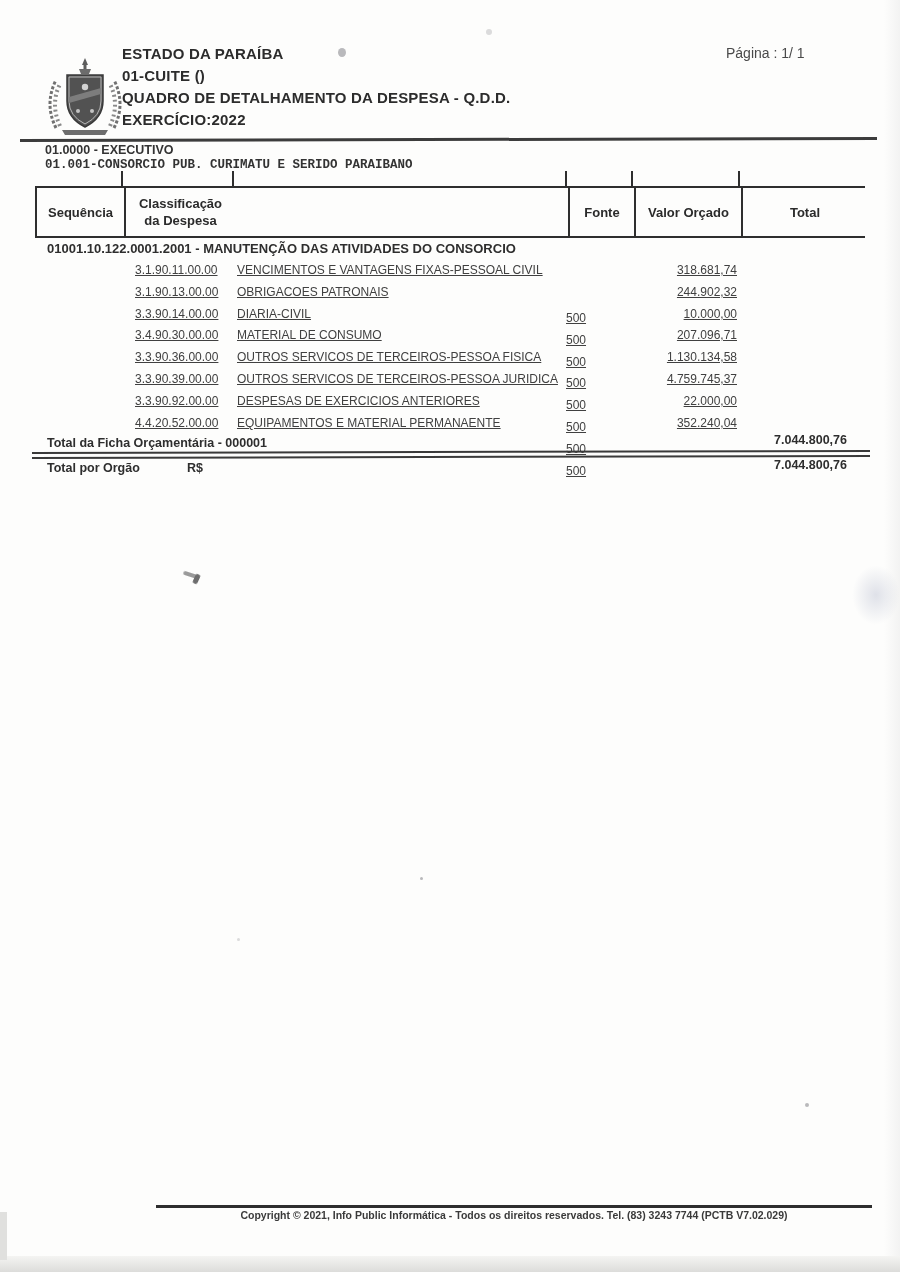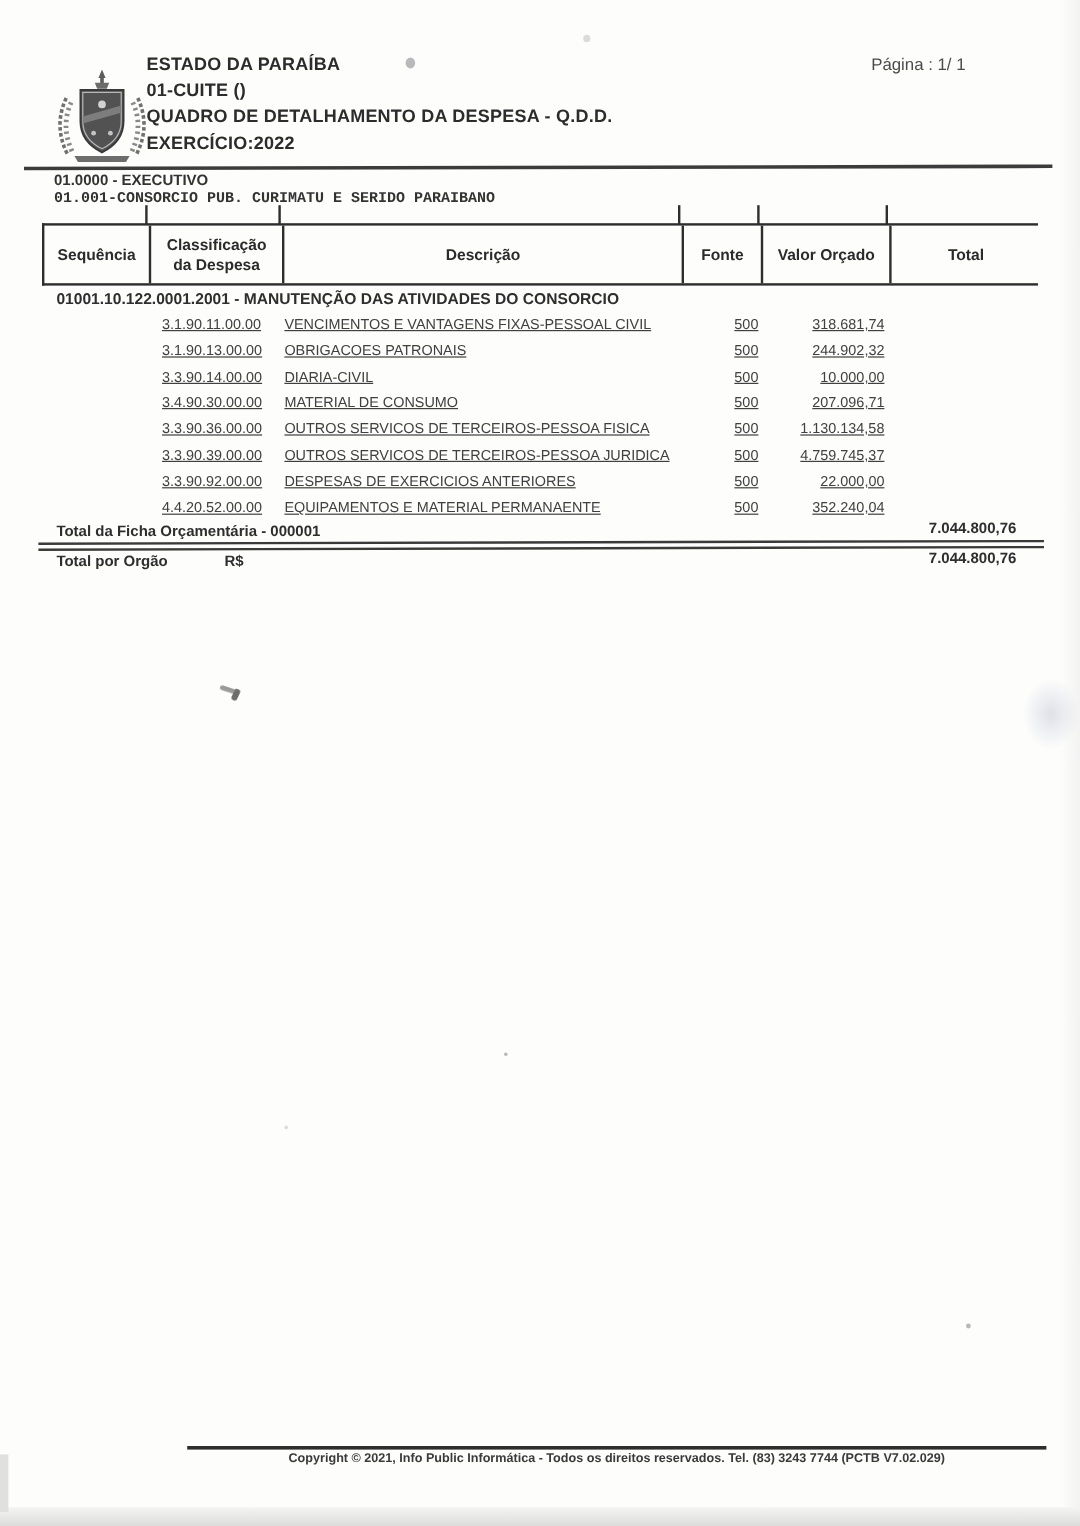--- a/index.html
+++ b/index.html
@@ -45,21 +45,21 @@
   .th-valor { left: 597px; width: 107px; }
   .th-total { left: 704px; width: 126px; }
   .tick { position: absolute; top: 171px; width: 2px; height: 16px; background: #2e2e2e; }
 
   
   .group-header { left: 47px; top: 241px; font-weight: 700; font-size: 13px; color: #2e2e2e; white-space: nowrap; }
   .row { position: absolute; left: 35px; width: 830px; height: 22px; font-size: 12px; color: #404040; }
   .row span { position: absolute; top: 3px; white-space: nowrap; text-decoration: underline; }
   .c-code  { left: 100px; }
   .c-desc  { left: 202px; }
-  .c-fonte { left: 531px; width: 66px; text-align: right; }
+  .c-fonte { left: 531px; width: 66px; text-align: left; margin-top: 48px; }
   .c-valor { left: 582px; width: 120px; text-align: right; }
 
   
   .total-row { position: absolute; left: 35px; width: 830px; height: 20px; font-weight: 700; font-size: 12.5px; color: #2e2e2e; }
   .total-label { position: absolute; left: 12px; top: 3px; white-space: nowrap; }
   .total-currency { position: absolute; left: 152px; top: 3px; }
   .total-value { position: absolute; right: 18px; top: 0; }
   .dbl-line { left: 32px; top: 451px; width: 838px; height: 3px; border-top: 2px solid #3a3a3a; border-bottom: 2px solid #3a3a3a; transform: rotate(-0.15deg); }
 
   
@@ -129,23 +129,20 @@
   <div class="tick" style="left:738px"></div>
 
   <div class="abs thead">
     <div class="th th-seq">
       <span>Sequência</span>
     </div>
     <div class="th th-class sep">
       <span>Classificação</span>
       <span>da Despesa</span>
     </div>
-    <div class="th th-desc sep">
-      <span>Descrição</span>
-    </div>
     <div class="th th-fonte sep">
       <span>Fonte</span>
     </div>
     <div class="th th-total sep">
       <span>Total</span>
     </div>
     <div class="th th-valor sep">
       <span>Valor Orçado</span>
     </div>
   </div>

